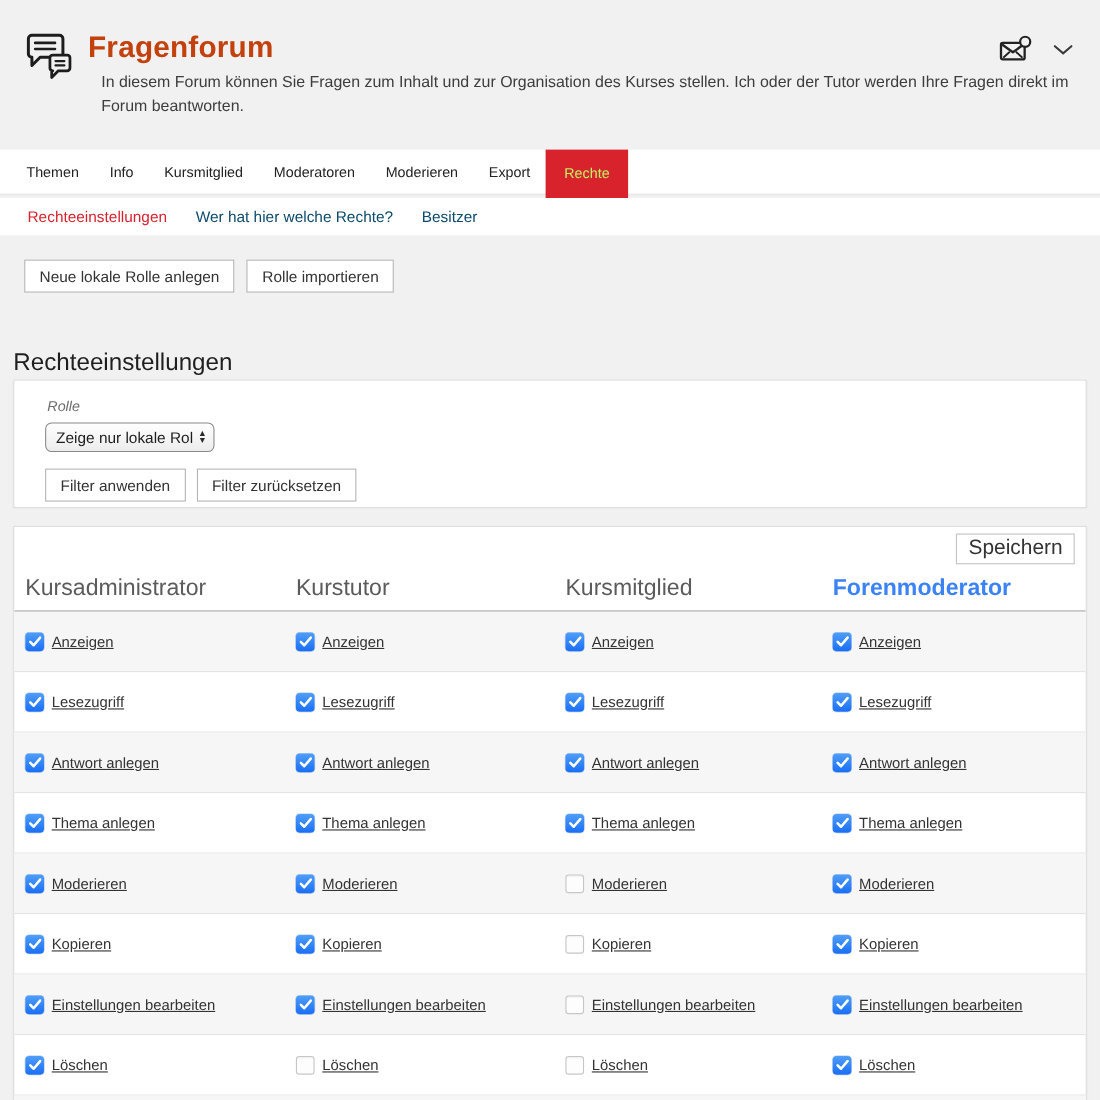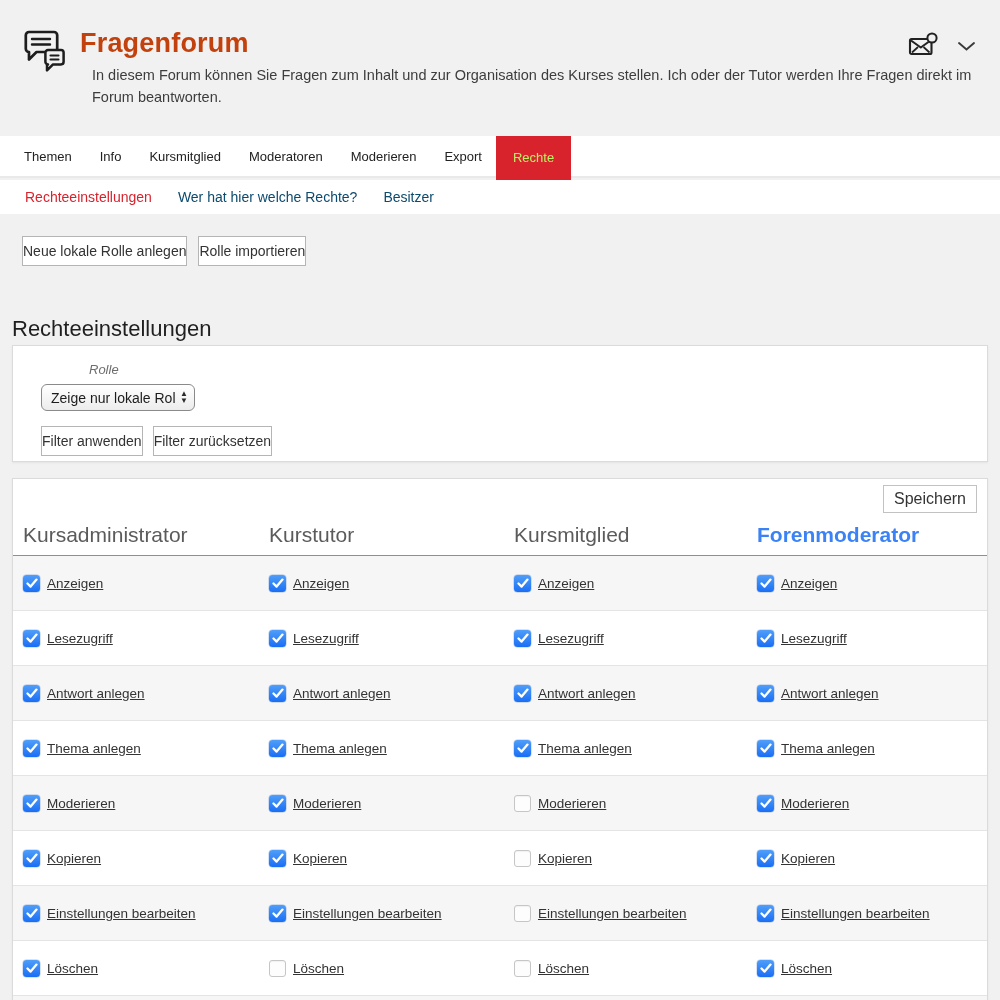--- a/index.html
+++ b/index.html
@@ -23,43 +23,43 @@
   .tab { font-size:13px; color:#222; padding:0 14px; line-height:42px; cursor:pointer; white-space:nowrap; }
   .tab.active { background:#d8232d; color:#bef264; line-height:44px; height:44px; position:relative; z-index:2; padding:0 17px; }
 
   .subtabbar { position:absolute; top:180px; left:0; width:1000px; height:34px; background:#fff; display:flex; align-items:stretch; padding-left:12px; }
   .subtab { font-size:14px; color:#0c4a6e; padding:0 13px; line-height:34px; cursor:pointer; white-space:nowrap; }
   .subtab.active { color:#d8232d; }
 
   
   .btn {
     display:inline-block; background:#fff; border:1px solid #b5b5b5; color:#333;
-    font-size:14px; font-family:inherit; padding:5px 0; cursor:pointer; line-height:18px;
+    font-size:14px; font-family:inherit; padding:5px 13px; cursor:pointer; line-height:18px;
   }
   .role-actions { position:absolute; top:236px; left:22px; display:flex; gap:11px; }
 
   
   .section-title { position:absolute; top:316px; left:12px; font-size:22px; font-weight:400; color:#1f1f1f; }
 
   .card { position:absolute; left:12px; width:976px; background:#fff; border:1px solid #dbdbdb; box-shadow:0 1px 2px rgba(0,0,0,.06); }
   .filter-card { top:345px; height:117px; }
-  .filter-role-label { position:absolute; left:30px; top:16px; font-size:13px; font-style:italic; color:#6d6d6d;margin-left:46px; }
+  .filter-role-label { position:absolute; left:30px; top:16px; font-size:13px; font-style:italic; color:#6d6d6d; }
   .role-select {
     position:absolute; left:28px; top:38px; width:154px; height:27px;
     border:1px solid #8a8a8a; border-radius:6px;
     background:linear-gradient(#ffffff,#ececec);
     display:flex; align-items:center; padding:0 6px 0 9px; cursor:pointer;
   }
   .role-select-text { flex:1; font-size:14px; color:#1d1d1d; white-space:nowrap; overflow:hidden; }
   .select-arrows { display:flex; flex-direction:column; font-size:8px; line-height:6.5px; color:#2a2a2a; margin-left:4px; }
   .filter-buttons { position:absolute; left:28px; top:80px; display:flex; gap:10px; }
 
   
   .perm-card { top:478px; height:540px; overflow:hidden; }
-  .save-btn { position:absolute; top:6px; right:10px; font-size:16px; padding:4px 10px; border-color:#c2c2c2; }
+  .save-btn { position:absolute; top:6px; right:10px; font-size:19px; padding:4px 10px; border-color:#c2c2c2; }
   .grid-cols { display:grid; grid-template-columns:246px 245px 243px 1fr; padding-left:10px; }
   .perm-head { position:absolute; top:40px; left:0; right:0; height:37px; align-items:end; padding-bottom:8px; border-bottom:1px solid #8f8f8f; }
   .perm-head .col { font-size:21px; color:#5b5b5b; }
   .perm-head .col.bold { color:#3b82f6; font-weight:700; }
   .perm-rows { position:absolute; top:77px; left:0; right:0; }
   .perm-row { height:55px; align-items:center; border-bottom:1px solid #e4e4e4; }
   .perm-row.striped { background:#f6f6f6; }
   .perm-row-sliver { height:12px; background:#f6f6f6; }
   .cell { display:flex; align-items:center; gap:7px;text-decoration:underline; }
   .cb { width:17px; height:17px; flex:0 0 17px; border-radius:3.5px; cursor:pointer; position:relative; }

